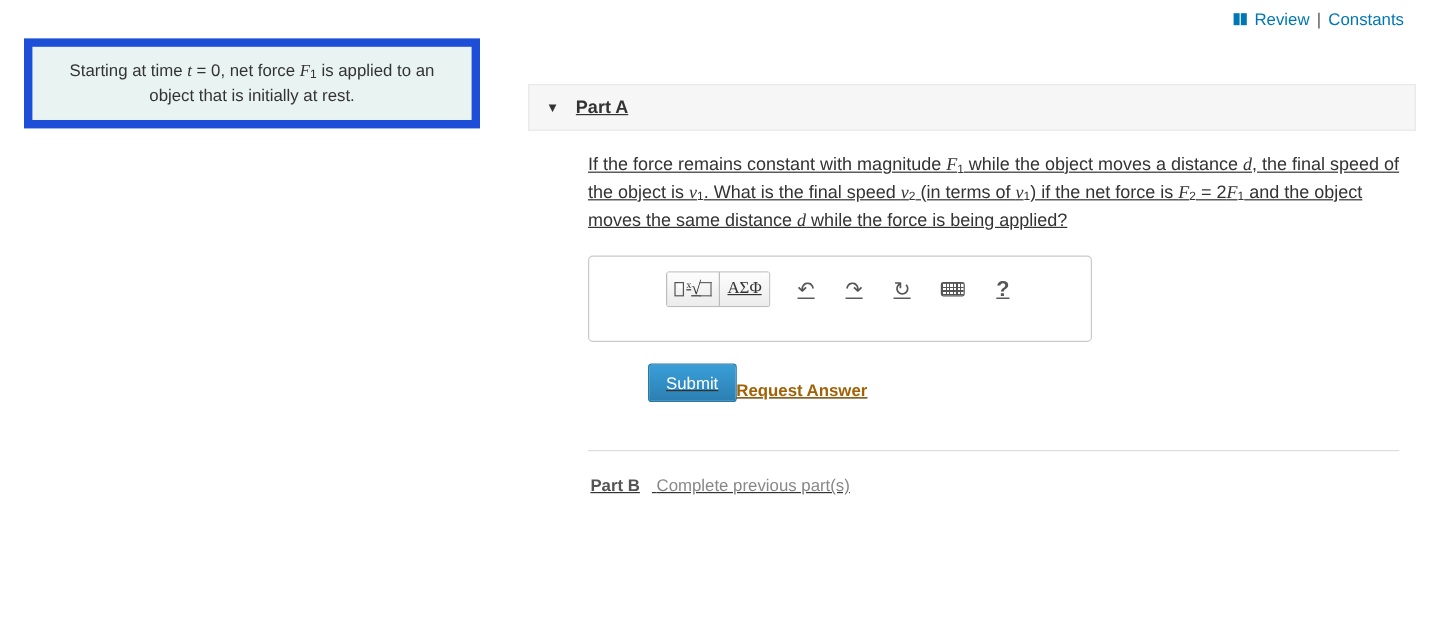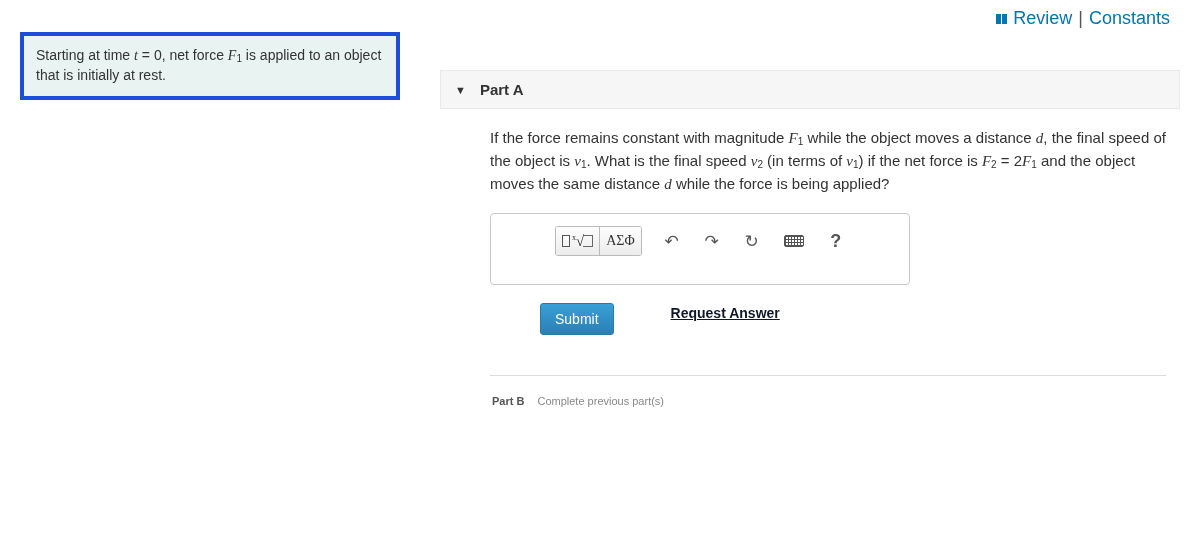--- a/index.html
+++ b/index.html
@@ -13,21 +13,21 @@
   .container {
     width: 1200px;
     height: 537px;
     position: relative;
   }
   .top-links {
     position: absolute;
     top: 8px;
     right: 30px;
     color: #0077b3;
-    font-size: 18px;
+    font-size: 14px;
     display: flex;
     align-items: center;
     gap: 6px;
     margin-left: 24px;
   }
   .top-links a { color: #0077b3; text-decoration: none; cursor: pointer; }
   .top-links .sep { color: #555; }
   .book-icon {
     display: inline-flex;
     gap: 1px;
@@ -35,47 +35,49 @@
   }
   .book-icon span {
     width: 5px; height: 10px; background: #0077b3; display: inline-block;
   }
   .left-panel {
     position: absolute;
     left: 20px;
     top: 32px;
     width: 380px;
     background: #e9f3f2;
-    border: 4px solid #1d4ed8;
+    border: 7px solid #1d4ed8;
     padding: 10px 12px;
     font-size: 14px;
     line-height: 1.4;
     color: #333;
+    text-align: center;
   }
   .right-panel {
     position: absolute;
     left: 440px;
     top: 70px;
     width: 740px;
   }
   .part-header {
     background: #f6f6f6;
     border: 1px solid #e9e9e9;
     padding: 10px 14px;
     display: flex;
     align-items: center;
     gap: 14px;
     cursor: pointer;
   }
   .part-caret { font-size: 11px; color: #333; }
-  .part-title { font-weight: bold; font-size: 15px; }
+  .part-title { font-weight: bold; font-size: 15px; text-decoration: underline; }
   .part-body {
     padding: 18px 14px 0 50px;
     font-size: 15px;
     line-height: 1.45;
+    text-decoration: underline;
   }
   .express { font-weight: bold; margin-top: 14px; }
   .answer-box {
     margin-top: 18px;
     border: 1px solid #c9c9c9;
     border-radius: 4px;
     width: 420px;
     padding: 12px 14px 14px 14px;
   }
   .toolbar-row {
@@ -114,48 +116,46 @@
     flex: 1;
     height: 36px;
     border: 1px solid #bbb;
     border-radius: 3px;
     padding: 4px 8px;
     font-size: 15px;
   }
   .action-row {
     margin: 18px 0 0 50px;
     display: flex;
-    align-items: flex-start;
-    gap: 18px;
+    align-items: flex-end;
   }
   .submit-btn {
     background: linear-gradient(#3a9fd8,#2b7fb2);
     color: #fff;
     border: 1px solid #2a7aa9;
     border-radius: 3px;
     padding: 7px 14px;
     font-size: 14px;
     cursor: pointer;
   }
   .request-link {
-    color: #0f172a;
+    color: #a16207;
     text-decoration: underline;
     font-weight: bold;
     font-size: 14px;
     cursor: pointer;
-    margin-left: 39px;
   }
   .hr {
     border: none;
     border-top: 1px solid #ddd;
     margin: 40px 0 18px 0;
   }
   .partb-row {
     color: #888;
-    font-size: 11px;
+    font-size: 14px;
     padding-left: 2px;
   }
   .partb-row b { color: #555; font-weight: bold; margin-right: 10px;}
   
   .mi { font-family: Georgia,'Times New Roman',serif; font-style: italic; }
   .ms { font-size: 10px; vertical-align: -2px; }
   .sqrt-icon {
     font-family: Georgia,'Times New Roman',serif;
     font-size: 15px;
     position: relative;

